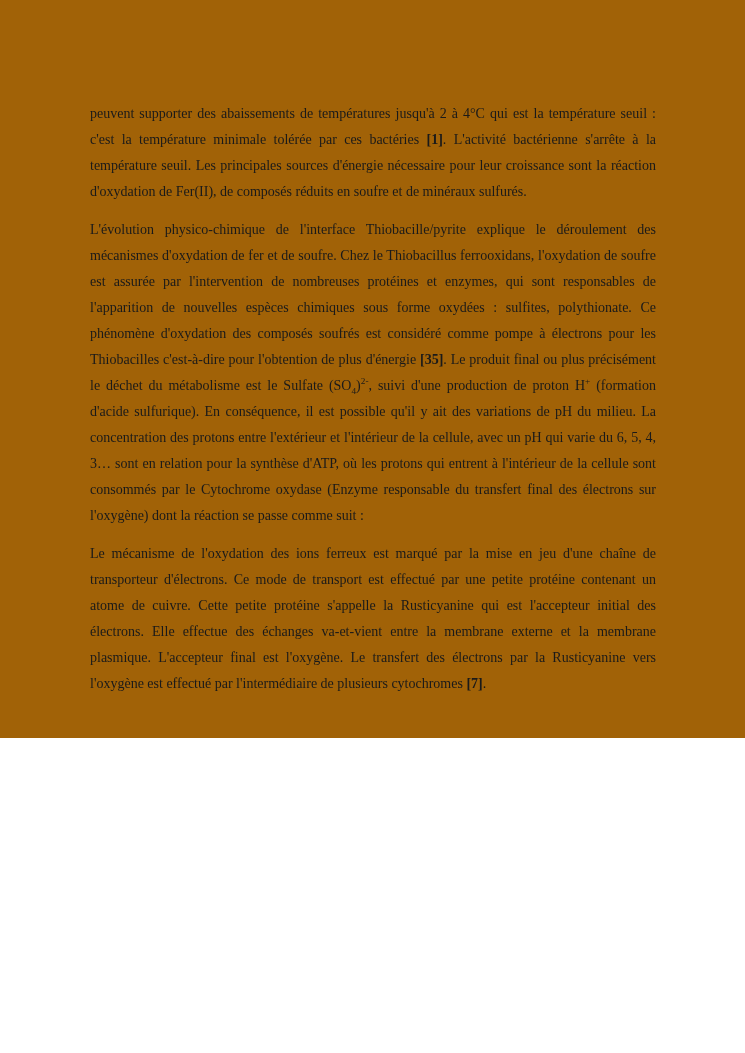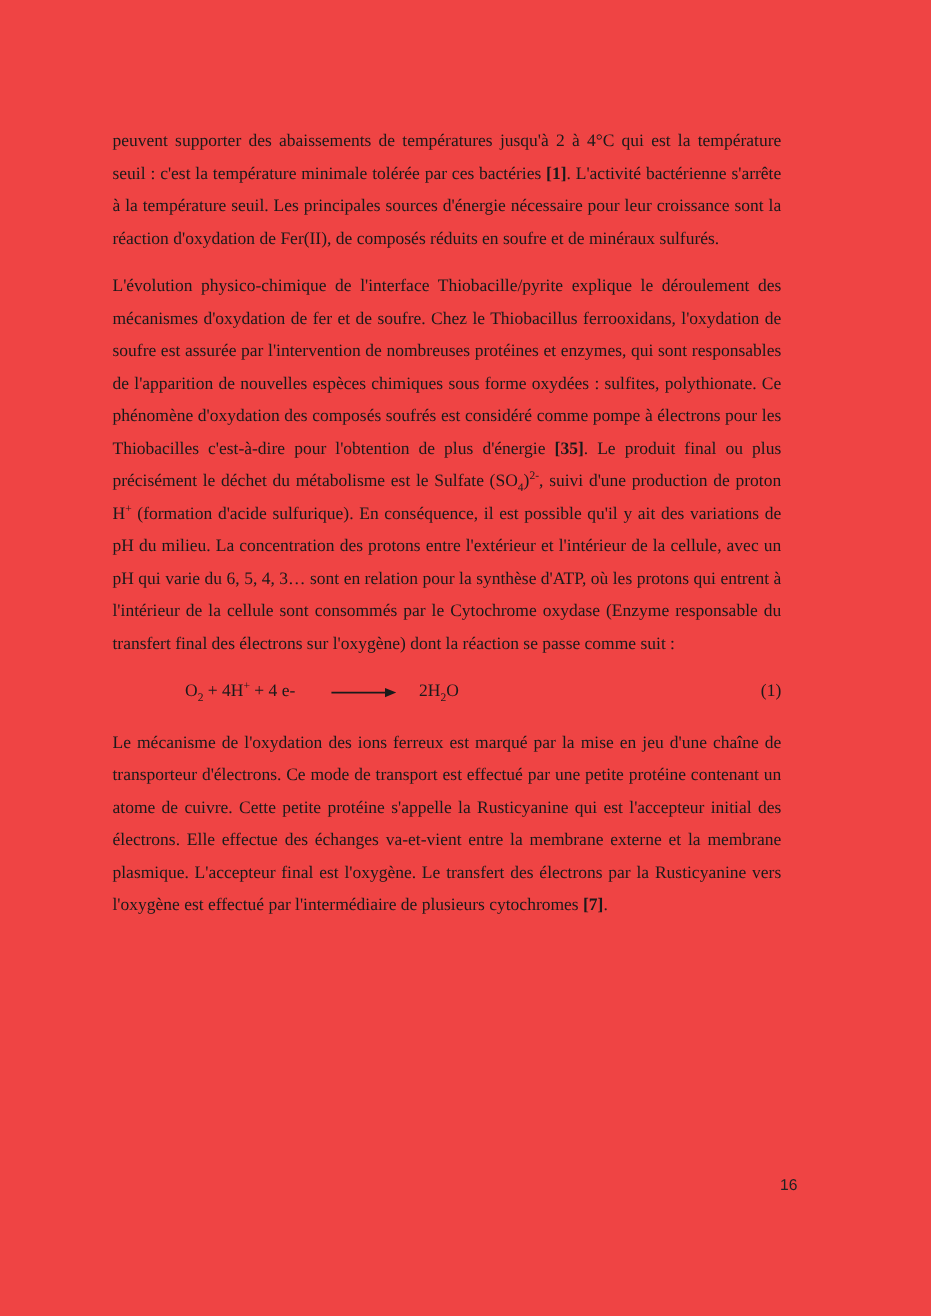--- a/index.html
+++ b/index.html
@@ -1,22 +1,22 @@
 <!DOCTYPE html>
 <html><head>
 <meta charset="utf-8">
 <style>
   html, body { margin: 0; padding: 0; background: #ffffff; }
   .page {
     position: relative;
     width: 745px;
-    height: 1053px;
-    background: #ef4444;
+    height: 738px;
+    background: #a16207;
     box-sizing: border-box;
-    padding: 101px 120px 0 90px;
+    padding: 101px 89px 0 90px;
     font-family: "Liberation Serif", "DejaVu Serif", serif;
     font-size: 14px;
     line-height: 26px;
     color: #1a1a1a;
     overflow: hidden;
   }
   .para {
     margin: 0 0 12px 0;
     text-align: justify;
   }
@@ -49,29 +49,18 @@
 </style>
 </head>
 <body>
 
 <div class="page">
 
   <p class="para"><span>peuvent supporter des abaissements de températures jusqu'à 2 à 4°C qui est la température seuil : c'est la température minimale tolérée par ces bactéries </span><span class="b">[1]</span><span>. L'activité bactérienne s'arrête à la température seuil. Les principales sources d'énergie nécessaire pour leur croissance sont la réaction d'oxydation de Fer(II), de composés réduits en soufre et de minéraux sulfurés.</span></p>
 
   <p class="para"><span>L'évolution physico-chimique de l'interface Thiobacille/pyrite explique le déroulement des mécanismes d'oxydation de fer et de soufre. Chez le Thiobacillus ferrooxidans, l'oxydation de soufre est assurée par l'intervention de nombreuses protéines et enzymes, qui sont responsables de l'apparition de nouvelles espèces chimiques sous forme oxydées : sulfites, polythionate. Ce phénomène d'oxydation des composés soufrés est considéré comme pompe à électrons pour les Thiobacilles c'est-à-dire pour l'obtention de plus d'énergie </span><span class="b">[35]</span><span>. Le produit final ou plus précisément le déchet du métabolisme est le Sulfate (SO</span><sub>4</sub><span>)</span><sup>2-</sup><span>, suivi d'une production de proton H</span><sup>+</sup><span> (formation d'acide sulfurique). En conséquence, il est possible qu'il y ait des variations de pH du milieu. La concentration des protons entre l'extérieur et l'intérieur de la cellule, avec un pH qui varie du 6, 5, 4, 3… sont en relation pour la synthèse d'ATP, où les protons qui entrent à l'intérieur de la cellule sont consommés par le Cytochrome oxydase (Enzyme responsable du transfert final des électrons sur l'oxygène) dont la réaction se passe comme suit :</span></p>
 
-  <div class="equation">
-    <span class="eq-lhs"><span>O</span><sub>2</sub><span> + 4H</span><sup>+</sup><span> + 4 e-</span></span>
-    <span class="eq-arrow">
-      <svg width="52" height="10" viewBox="0 0 52 10" aria-hidden="true">
-        <line x1="0" y1="5" x2="44" y2="5" stroke="#1a1a1a" stroke-width="1.4"></line>
-        <polygon points="43,1.3 52,5 43,8.7" fill="#1a1a1a"></polygon>
-      </svg>
-    </span>
-    <span class="eq-rhs"><span>2H</span><sub>2</sub><span>O</span></span>
-    <span class="eq-label">(1)</span>
-  </div>
 
   <p class="para"><span>Le mécanisme de l'oxydation des ions ferreux est marqué par la mise en jeu d'une chaîne de transporteur d'électrons. Ce mode de transport est effectué par une petite protéine contenant un atome de cuivre. Cette petite protéine s'appelle la Rusticyanine qui est l'accepteur initial des électrons. Elle effectue des échanges va-et-vient entre la membrane externe et la membrane plasmique. L'accepteur final est l'oxygène. Le transfert des électrons par la Rusticyanine vers l'oxygène est effectué par l'intermédiaire de plusieurs cytochromes </span><span class="b">[7]</span><span>.</span></p>
 
   <div class="page-number">16</div>
 
 </div>
 
 </body></html>

